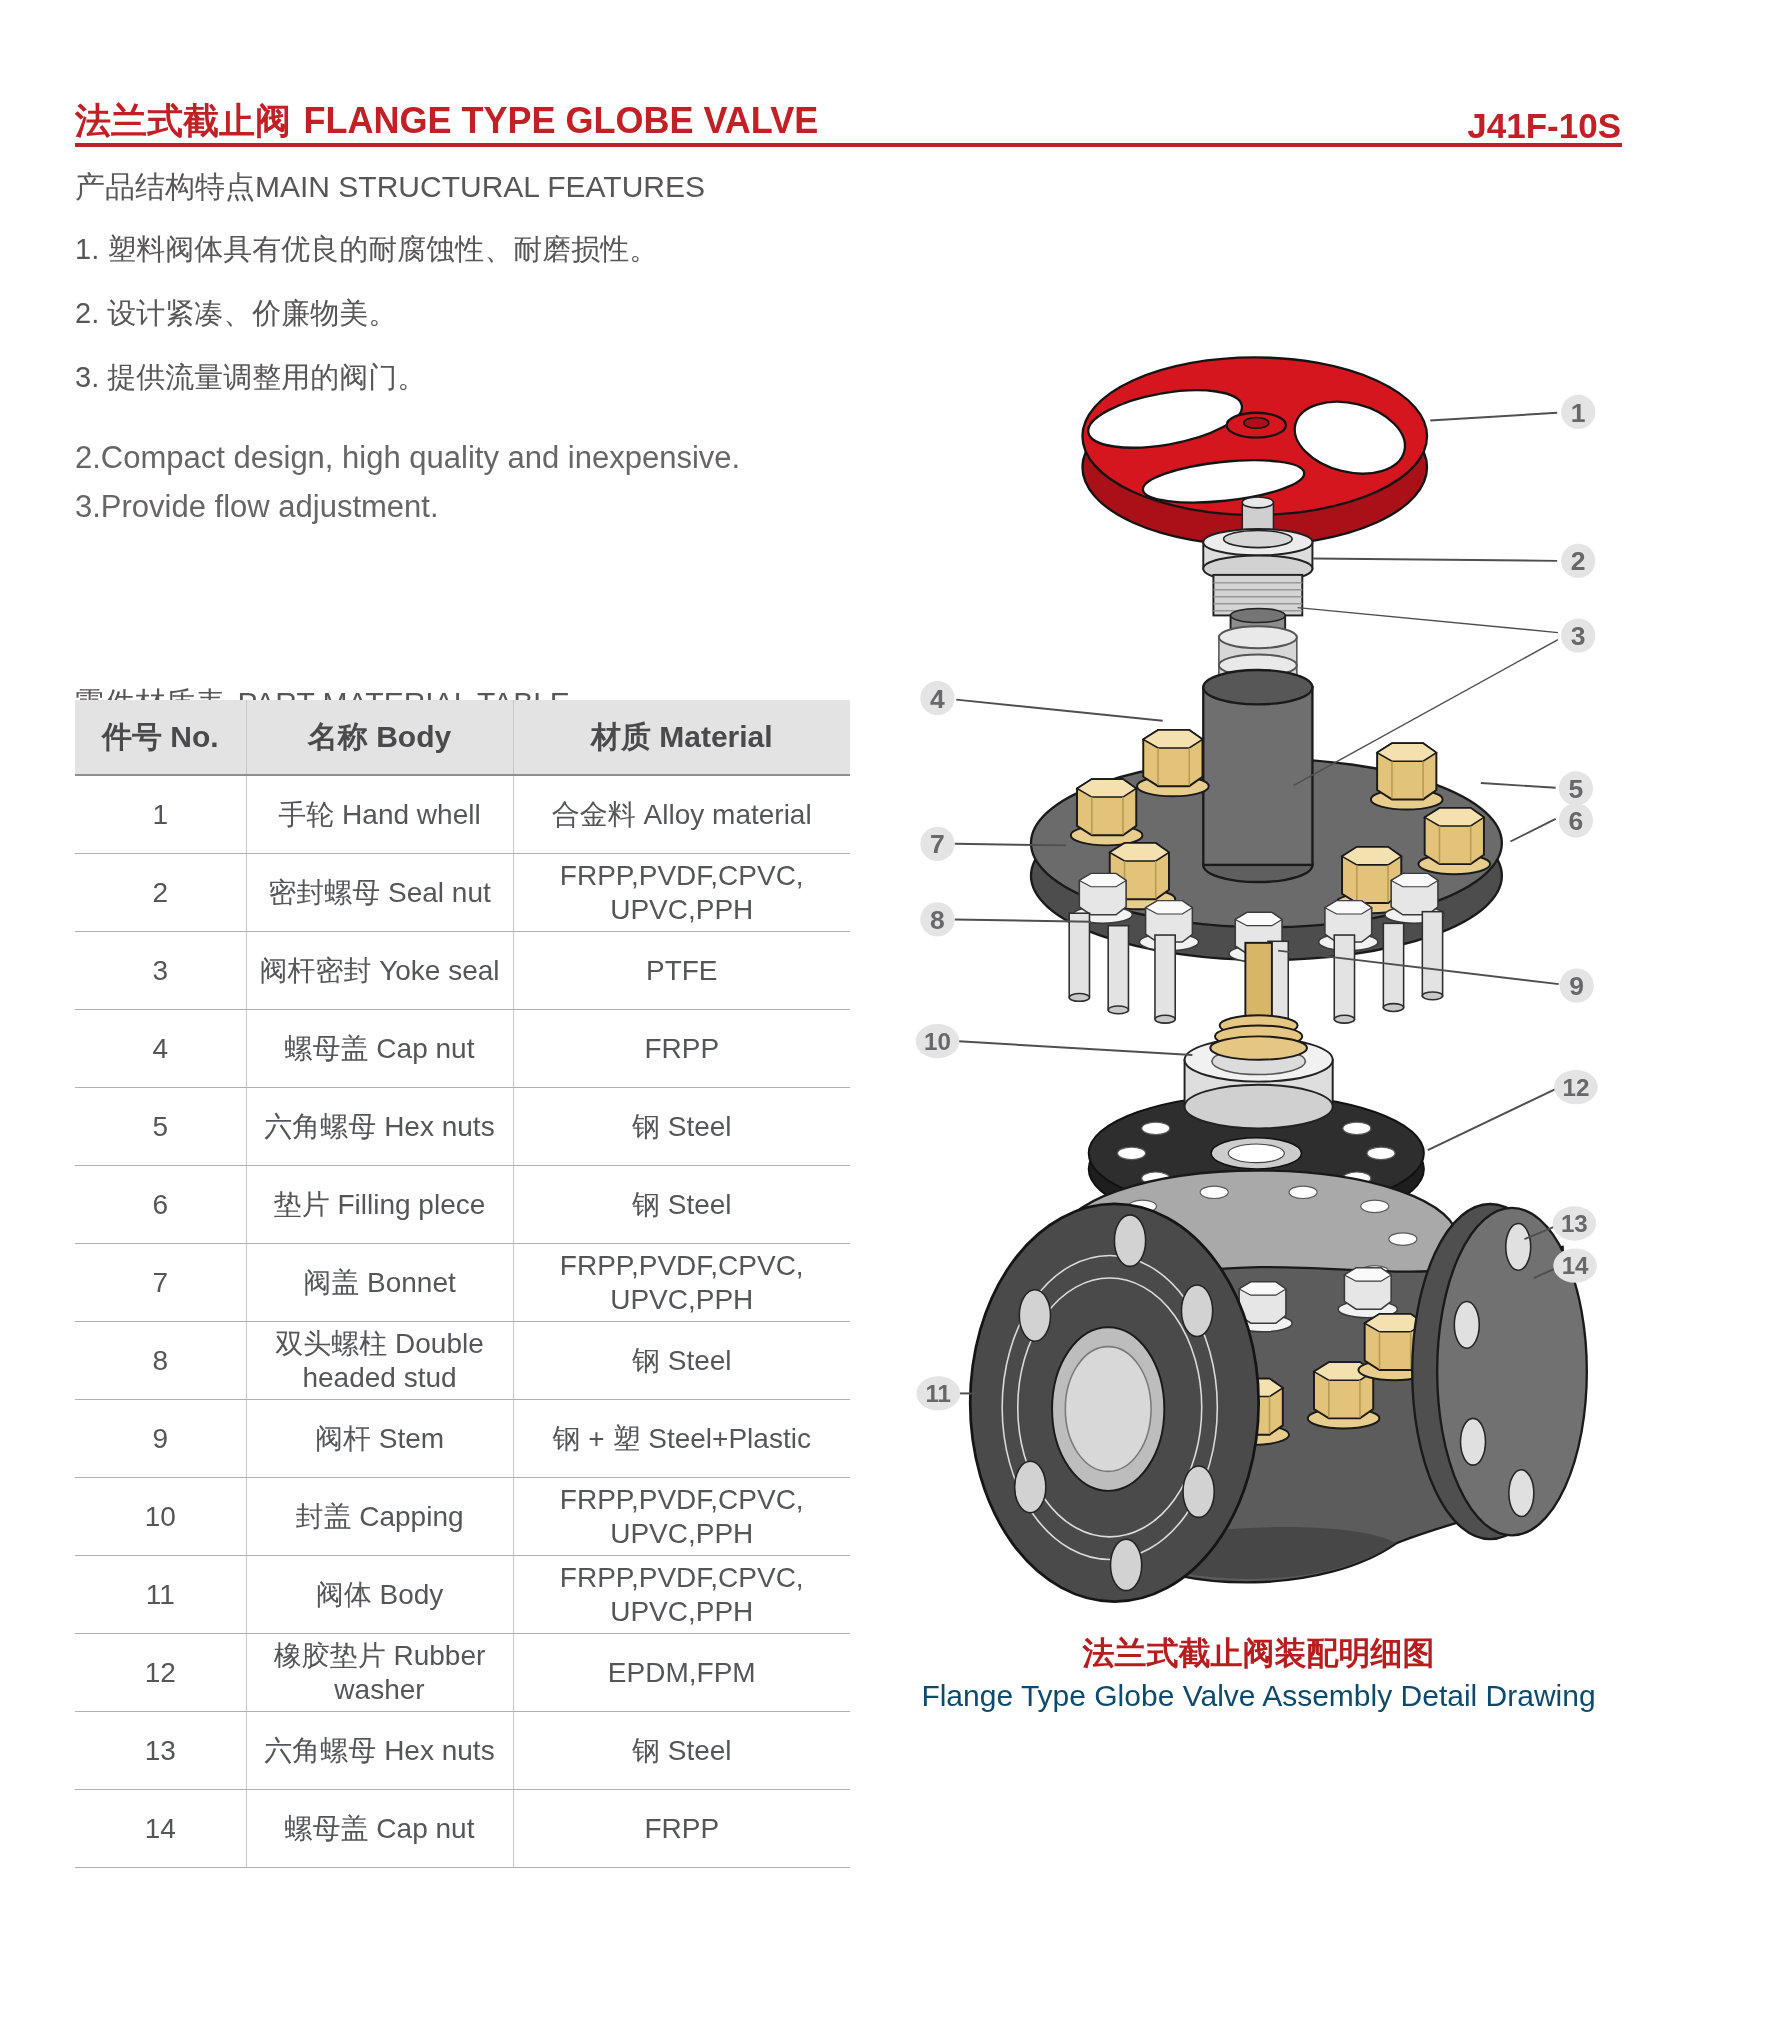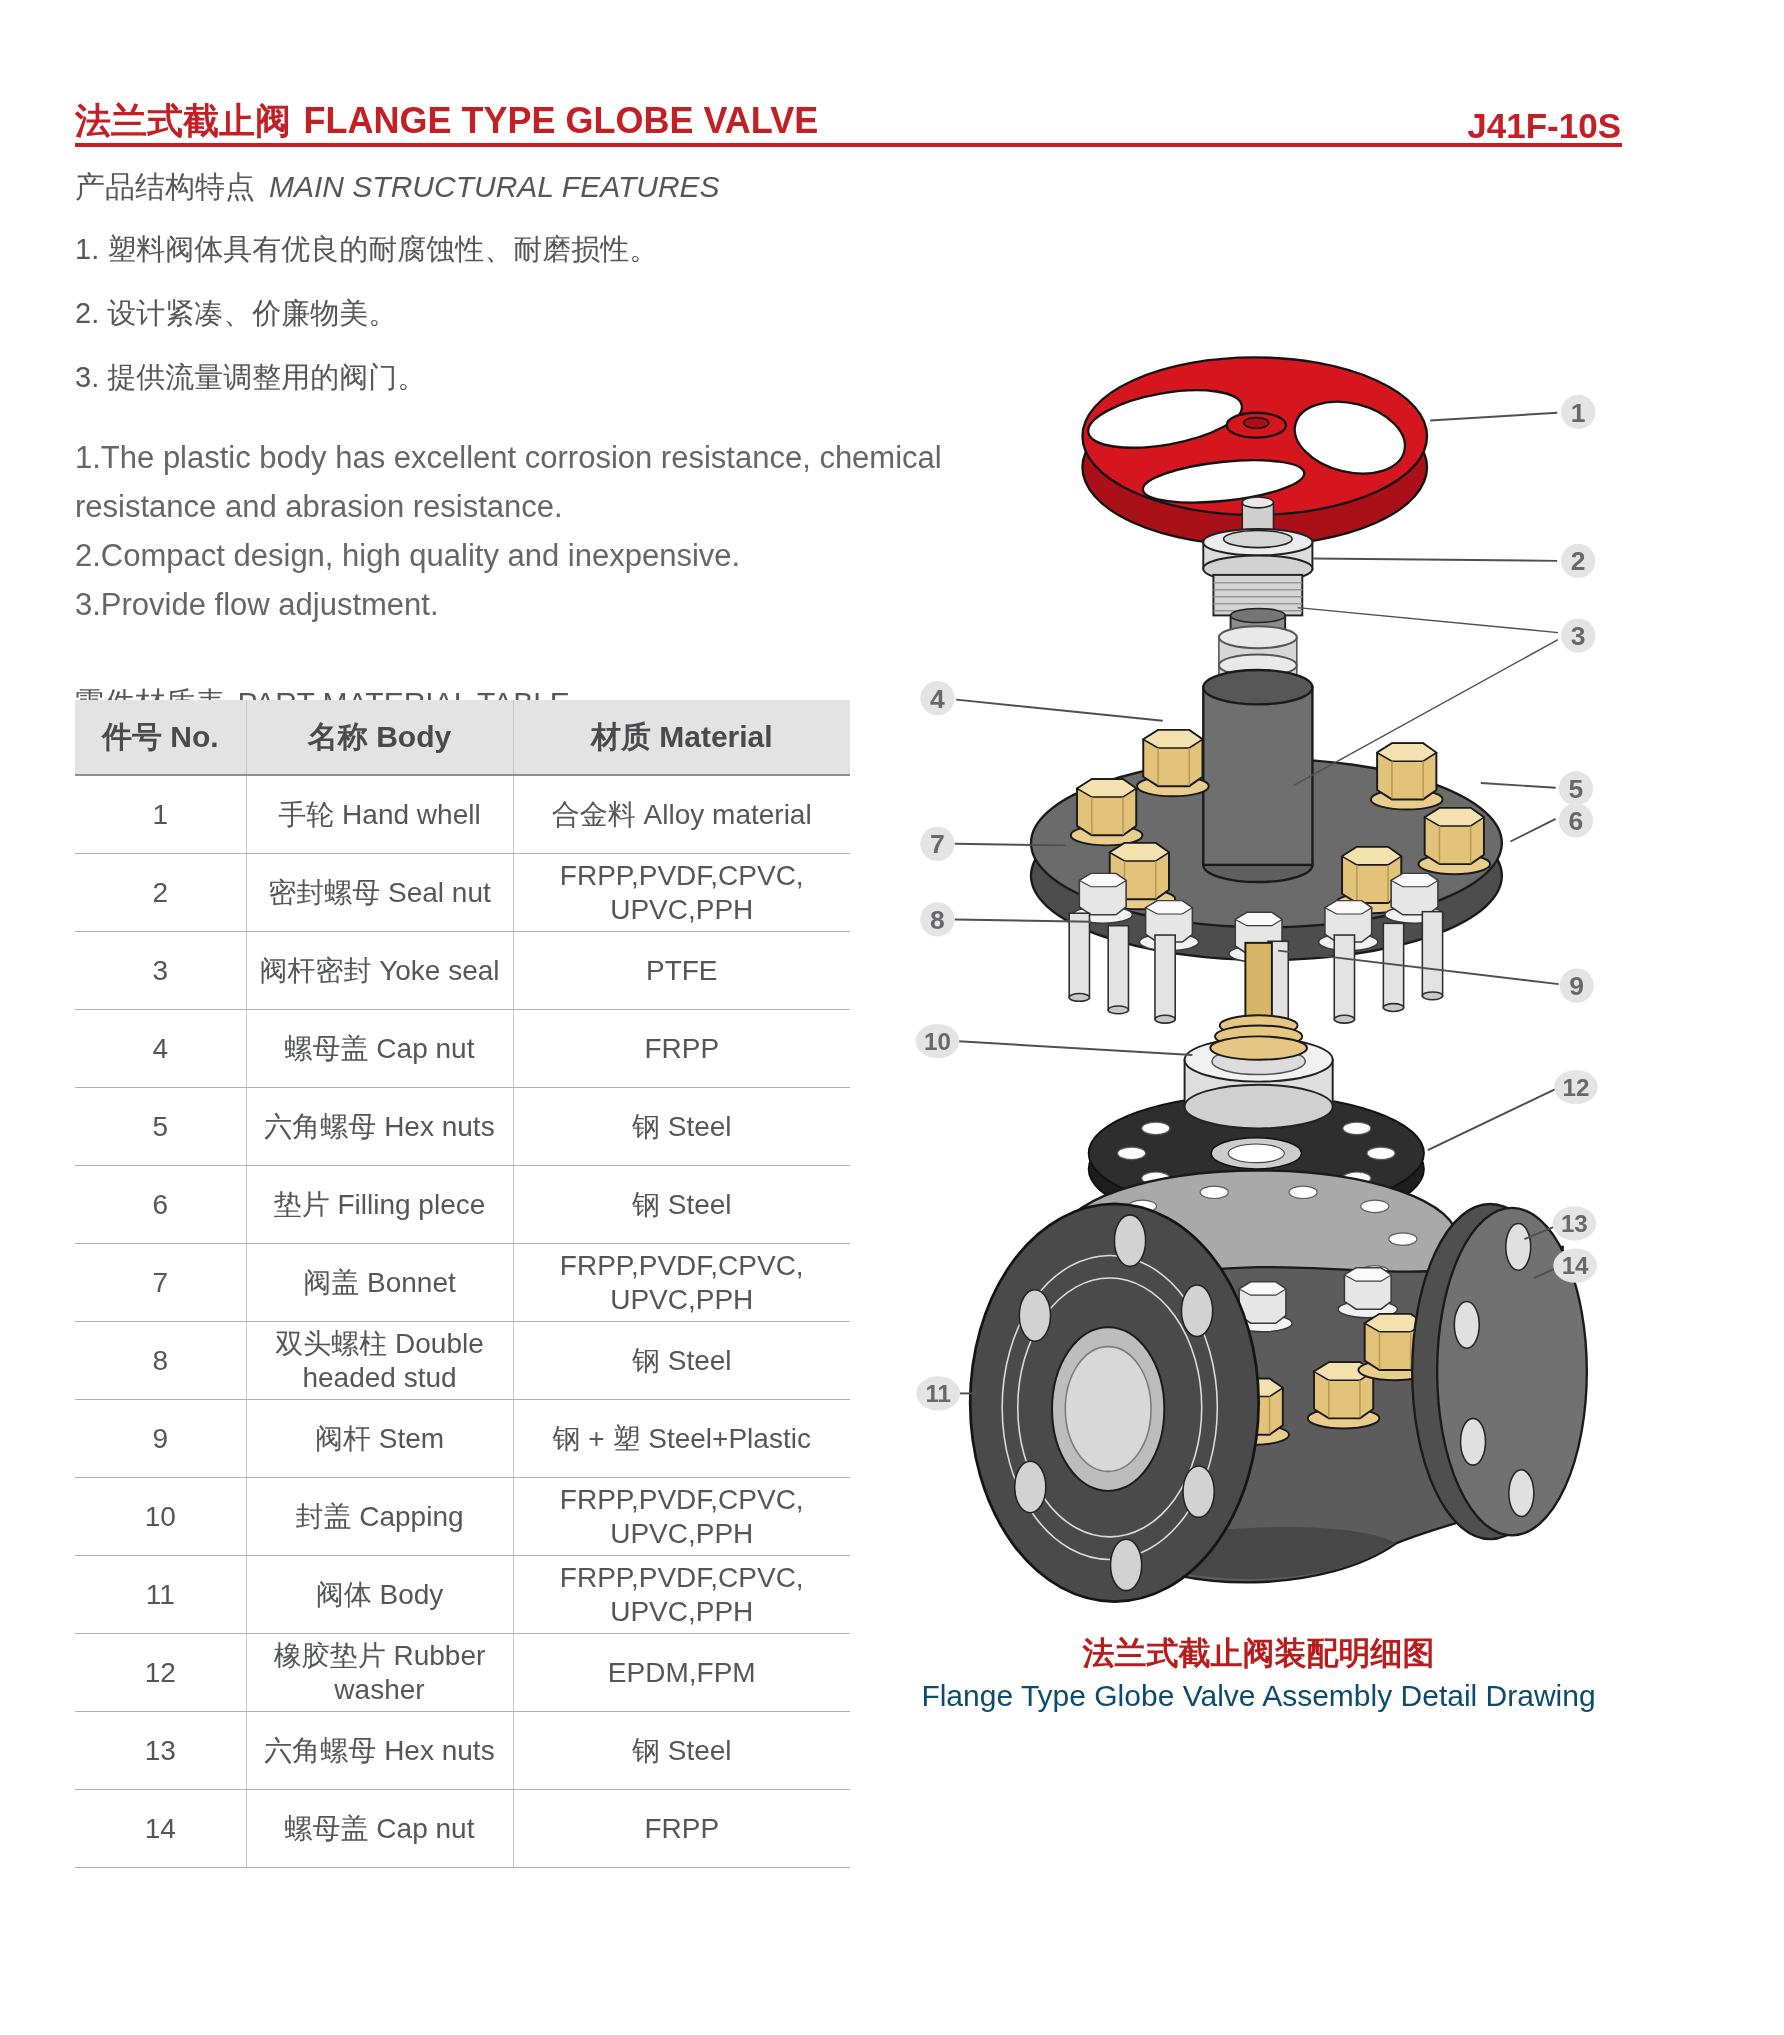--- a/index.html
+++ b/index.html
@@ -7,21 +7,21 @@
         font-family:"Liberation Sans","DejaVu Sans",sans-serif;color:#595757;}
   
   .hdr{position:absolute;left:75px;right:163px;top:97px;display:flex;
        justify-content:space-between;align-items:flex-end;}
   .title{font-size:36px;font-weight:bold;color:#c32026;white-space:nowrap;}
   .title .zh{margin-right:12.5px;}
   .model{font-size:35px;font-weight:bold;color:#c32026;}
   .rule{position:absolute;left:75px;top:143px;width:1547px;height:3.9px;background:#c32026;}
   
   .feat-h{position:absolute;left:75px;top:167px;font-size:30px;color:#585656;}
-  .feat-h .en{margin-left:14px;font-style:italic;}
+  .feat-h .en{}
   .cn-list{position:absolute;left:75px;top:217px;font-size:29px;color:#585656;}
   .cn-list div{line-height:64px;}
   .en-list{position:absolute;left:75px;top:433px;width:896px;font-size:31px;
            line-height:49px;color:#676565;}
   
   .tbl-h{position:absolute;left:75px;top:683px;font-size:30px;color:#585656;}
   .tbl-h .en{margin-left:12.5px;}
   table.parts{position:absolute;left:75px;top:700px;width:775px;border-collapse:collapse;
               table-layout:fixed;}
   table.parts th{height:72px;background:#e3e3e3;font-size:30px;font-weight:bold;color:#4a4a4c;
@@ -53,21 +53,20 @@
 
   <div class="feat-h">
     <span class="zh">产品结构特点</span><span class="en">MAIN STRUCTURAL FEATURES</span>
   </div>
   <div class="cn-list">
     <div>1. 塑料阀体具有优良的耐腐蚀性、耐磨损性。</div>
     <div>2. 设计紧凑、价廉物美。</div>
     <div>3. 提供流量调整用的阀门。</div>
   </div>
   <div class="en-list">
-    <div>1.The plastic body has excellent corrosion resistance, chemical resistance and abrasion resistance.</div>
     <div>2.Compact design, high quality and inexpensive.</div>
     <div>3.Provide flow adjustment.</div>
   </div>
 
   <div class="tbl-h">
     <span class="zh">零件材质表</span><span class="en">PART MATERIAL TABLE</span>
   </div>
   <table class="parts">
     <colgroup>
         <col class="c1">

